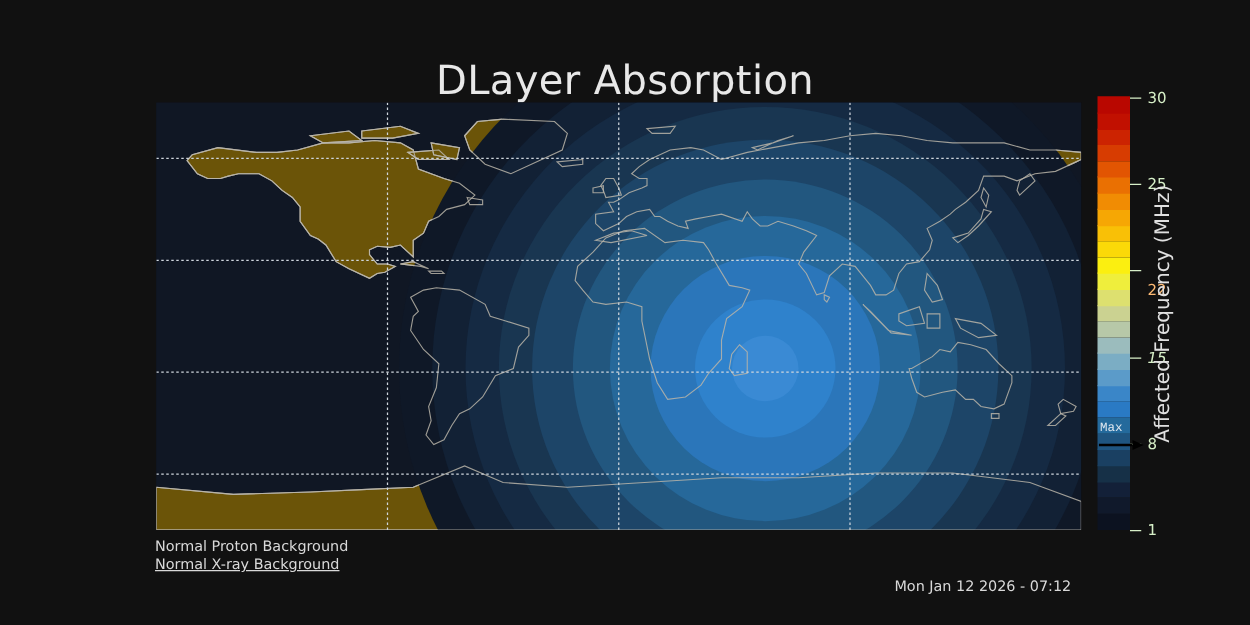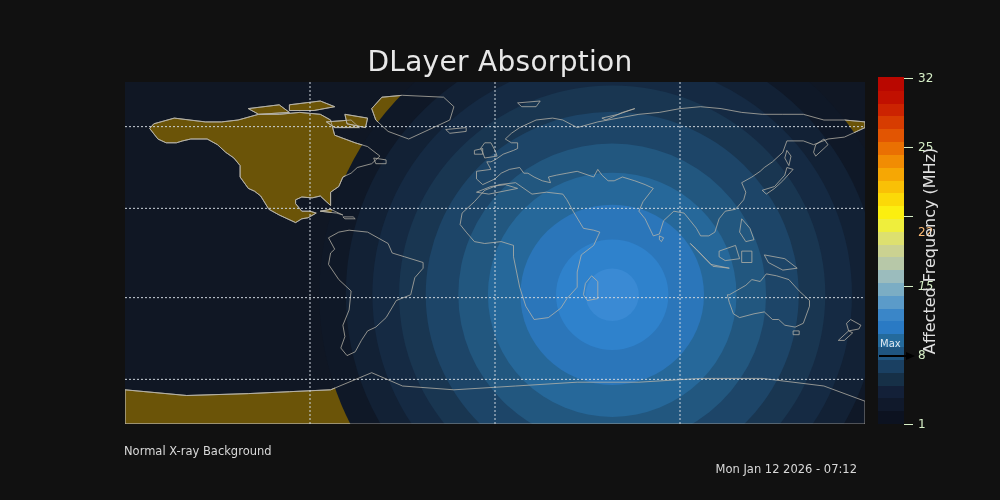--- a/index.html
+++ b/index.html
@@ -1,43 +1,43 @@
 <!DOCTYPE html>
 <html><head>
 <meta charset="utf-8">
 <style>
   html,body{margin:0;padding:0;background:#111111;}
   body{width:1000px;height:500px;overflow:hidden;
        font-family:"DejaVu Sans","Liberation Sans",sans-serif;}
   #stage{position:relative;width:1000px;height:500px;background:#111111;}
 
   #title{position:absolute;left:0;top:45px;width:1000px;text-align:center;
-         color:#e8e8e8;font-size:28px;letter-spacing:.3px;}
+         color:#e8e8e8;font-size:32px;letter-spacing:.3px;}
 
   #mapbox{position:absolute;left:125px;top:82px;width:740px;height:342px;
           background:#101724;overflow:hidden;}
   #mapsvg{position:absolute;left:0;top:0;}
 
   #cbar{position:absolute;left:878px;top:78px;width:26px;height:346px;}
   .cbseg{position:absolute;left:0;width:26px;}
   #cbaxis{position:absolute;left:878px;top:78px;width:120px;height:346px;}
   .tick{position:absolute;left:26px;width:9px;height:1px;background:#d7f0c8;}
   .ticklbl{position:absolute;left:40px;color:#d7f0c8;font-size:12px;
            transform:translateY(-50%);white-space:nowrap;}
   #cblabel{position:absolute;left:916px;top:78px;width:346px;height:26px;
            transform-origin:0 0;transform:rotate(-90deg) translate(-346px,0);
            display:flex;align-items:center;justify-content:center;
            color:#e0e0e0;font-size:16px;}
   #maxwrap{position:absolute;left:878px;top:344px;width:60px;height:24px;}
-  #maxtxt{position:absolute;left:2px;top:0;color:#dfe7ef;font-size:10px;}
+  #maxtxt{position:absolute;left:2px;top:0;color:#dfe7ef;font-size:10px;font-family:Liberation Mono, monospace;}
   #maxarrow{position:absolute;left:1px;top:14px;width:36px;height:8px;}
 
   .note{position:absolute;color:#d9d9d9;font-size:11.5px;white-space:nowrap;}
   #note1{left:124px;top:430px;}
-  #note2{left:124px;top:444px;}
+  #note2{left:124px;top:444px;text-decoration:underline;}
   #stamp{position:absolute;right:143px;top:434px;color:#d9d9d9;font-size:11.5px;
          white-space:nowrap;margin-top:28px;}
   #credit{position:absolute;left:10px;top:479px;color:#cfcfcf;font-size:12px;
           font-style:italic;white-space:nowrap;}
 </style>
 </head>
 <body>
 
 <div id="stage">
 
@@ -175,26 +175,27 @@
       <div class="ticklbl" style="top: 346px; color: rgb(215, 240, 200);">1</div>
       <div class="tick" style="top: 276.8px; background: rgb(215, 240, 200);"></div>
       <div class="ticklbl" style="top: 276.8px; color: rgb(215, 240, 200);">8</div>
       <div class="tick" style="top: 207.6px; background: rgb(215, 240, 200);"></div>
       <div class="ticklbl" style="top: 207.6px; color: rgb(215, 240, 200); font-style: italic;">15</div>
       <div class="tick" style="top: 138.4px; background: rgb(215, 240, 200);"></div>
       <div class="ticklbl" style="top: 154px; color: #fdba74;">22</div>
       <div class="tick" style="top: 69.2px; background: rgb(215, 240, 200);"></div>
       <div class="ticklbl" style="top: 69.2px; color: rgb(215, 240, 200);">25</div>
       <div class="tick" style="top: 0px; background: rgb(215, 240, 200);"></div>
-      <div class="ticklbl" style="top: 0px; color: rgb(215, 240, 200);">32</div>
+      <div class="ticklbl" style="top: 0px; color: rgb(215, 240, 200);">30</div>
     </div>
   <div id="maxwrap" style="top: 337.857px;">
     <span id="maxtxt">Max</span>
     <svg id="maxarrow" viewBox="0 0 36 8">
       <line x1="0" y1="4" x2="27" y2="4" stroke="#000" stroke-width="2"></line>
       <polygon points="27,0 36,4 27,8" fill="#000"></polygon>
     </svg>
   </div>
   <div id="cblabel">Affected Frequency (MHz)</div>
 
+  <div class="note" id="note1">Normal Proton Background</div>
   <div class="note" id="note2">Normal X-ray Background</div>
   <div id="stamp">Mon Jan 12 2026 - 07:12</div>
 </div>
 
 </body></html>

